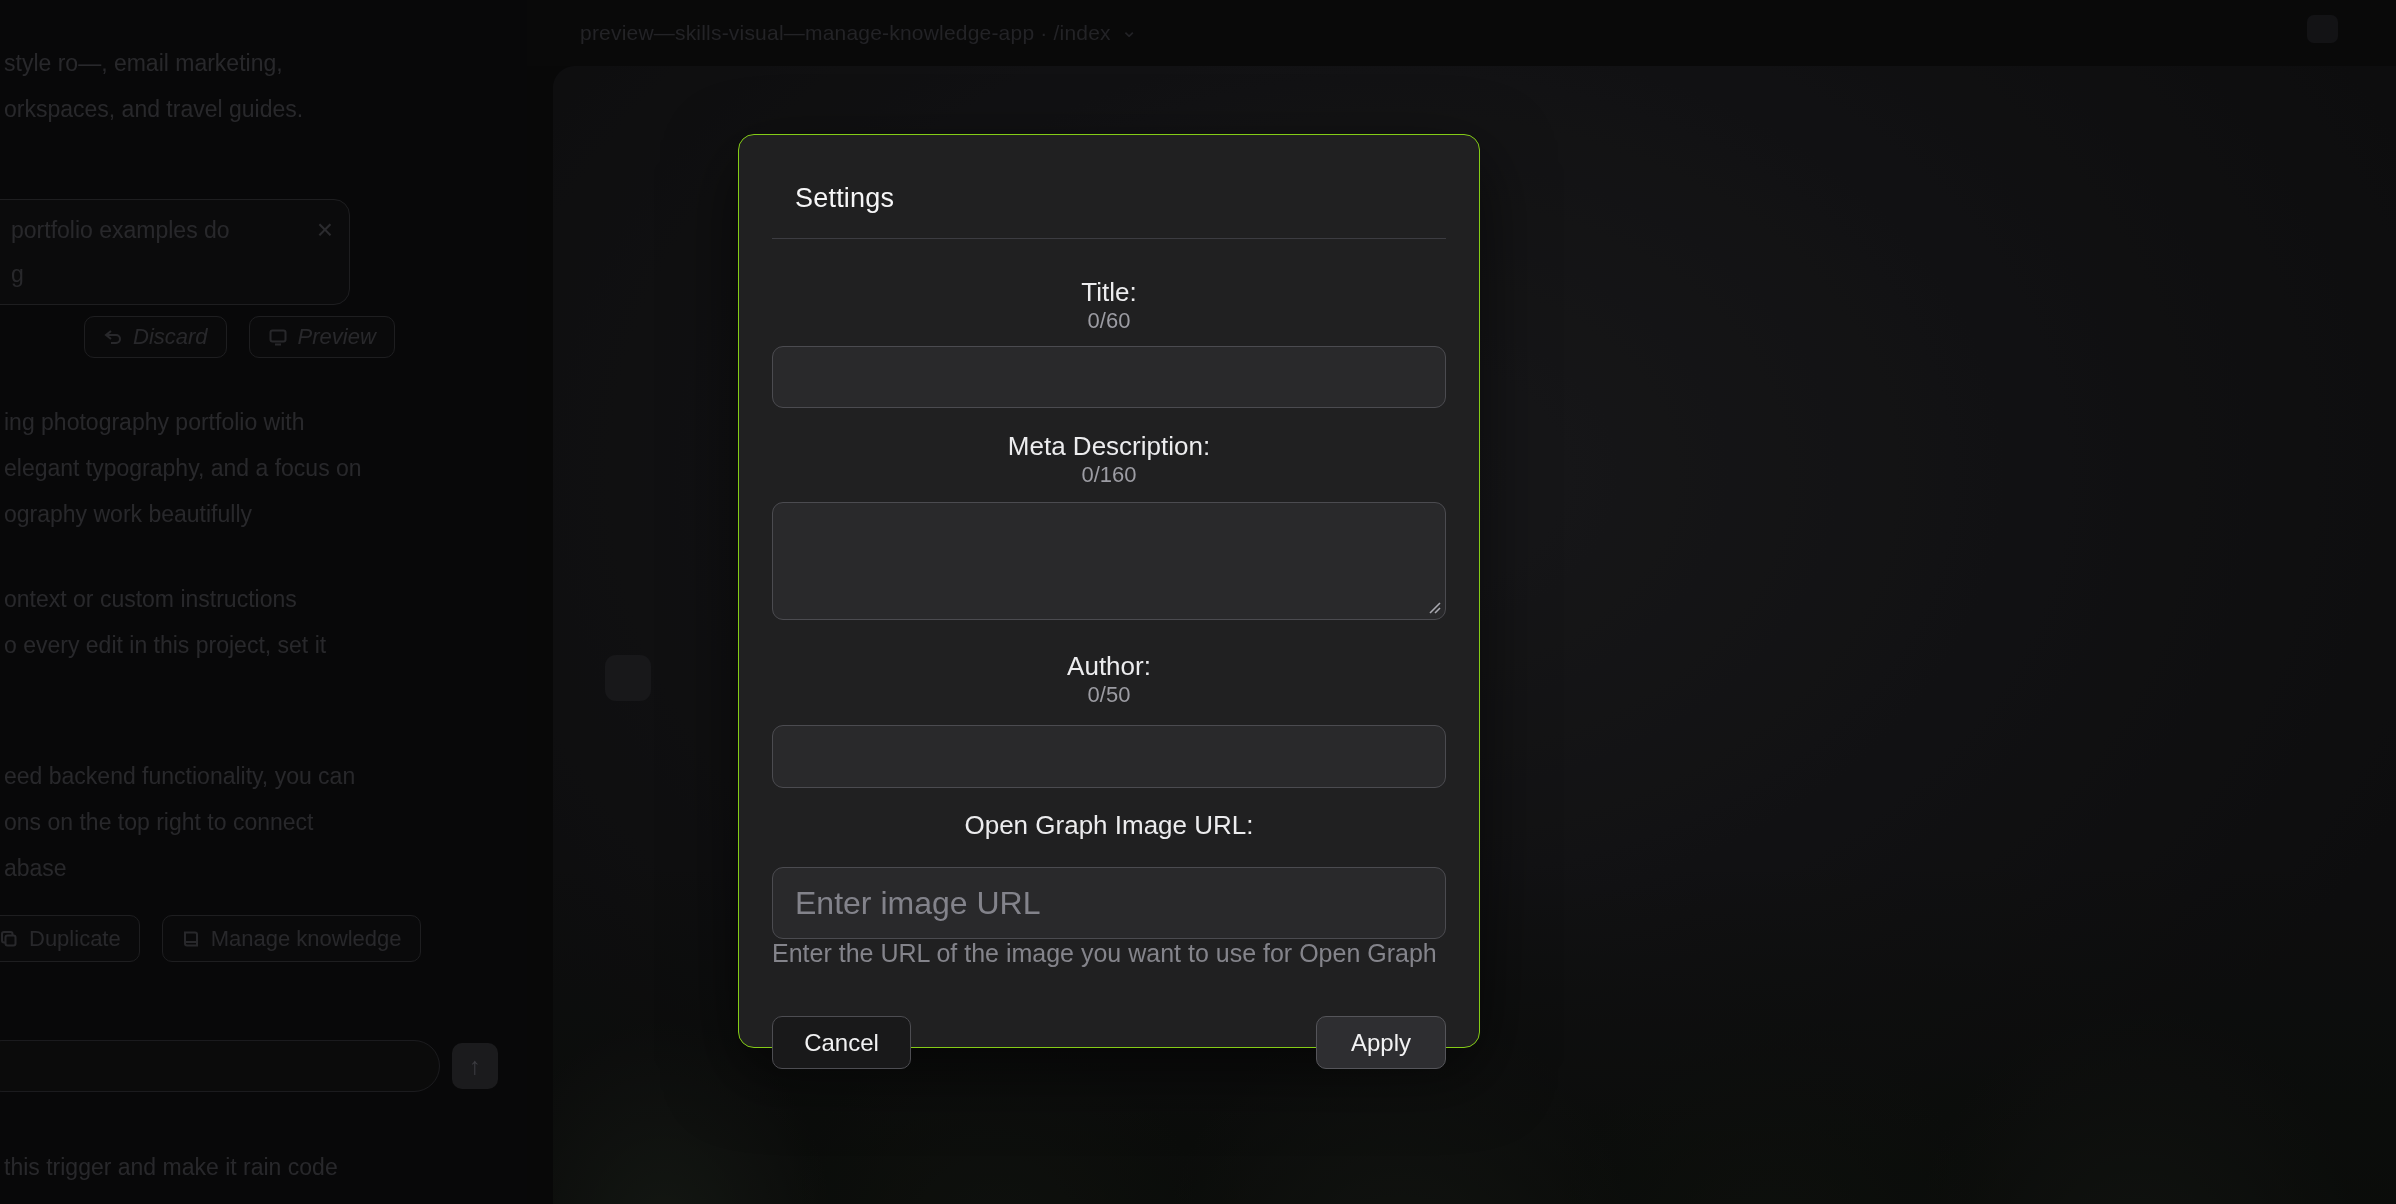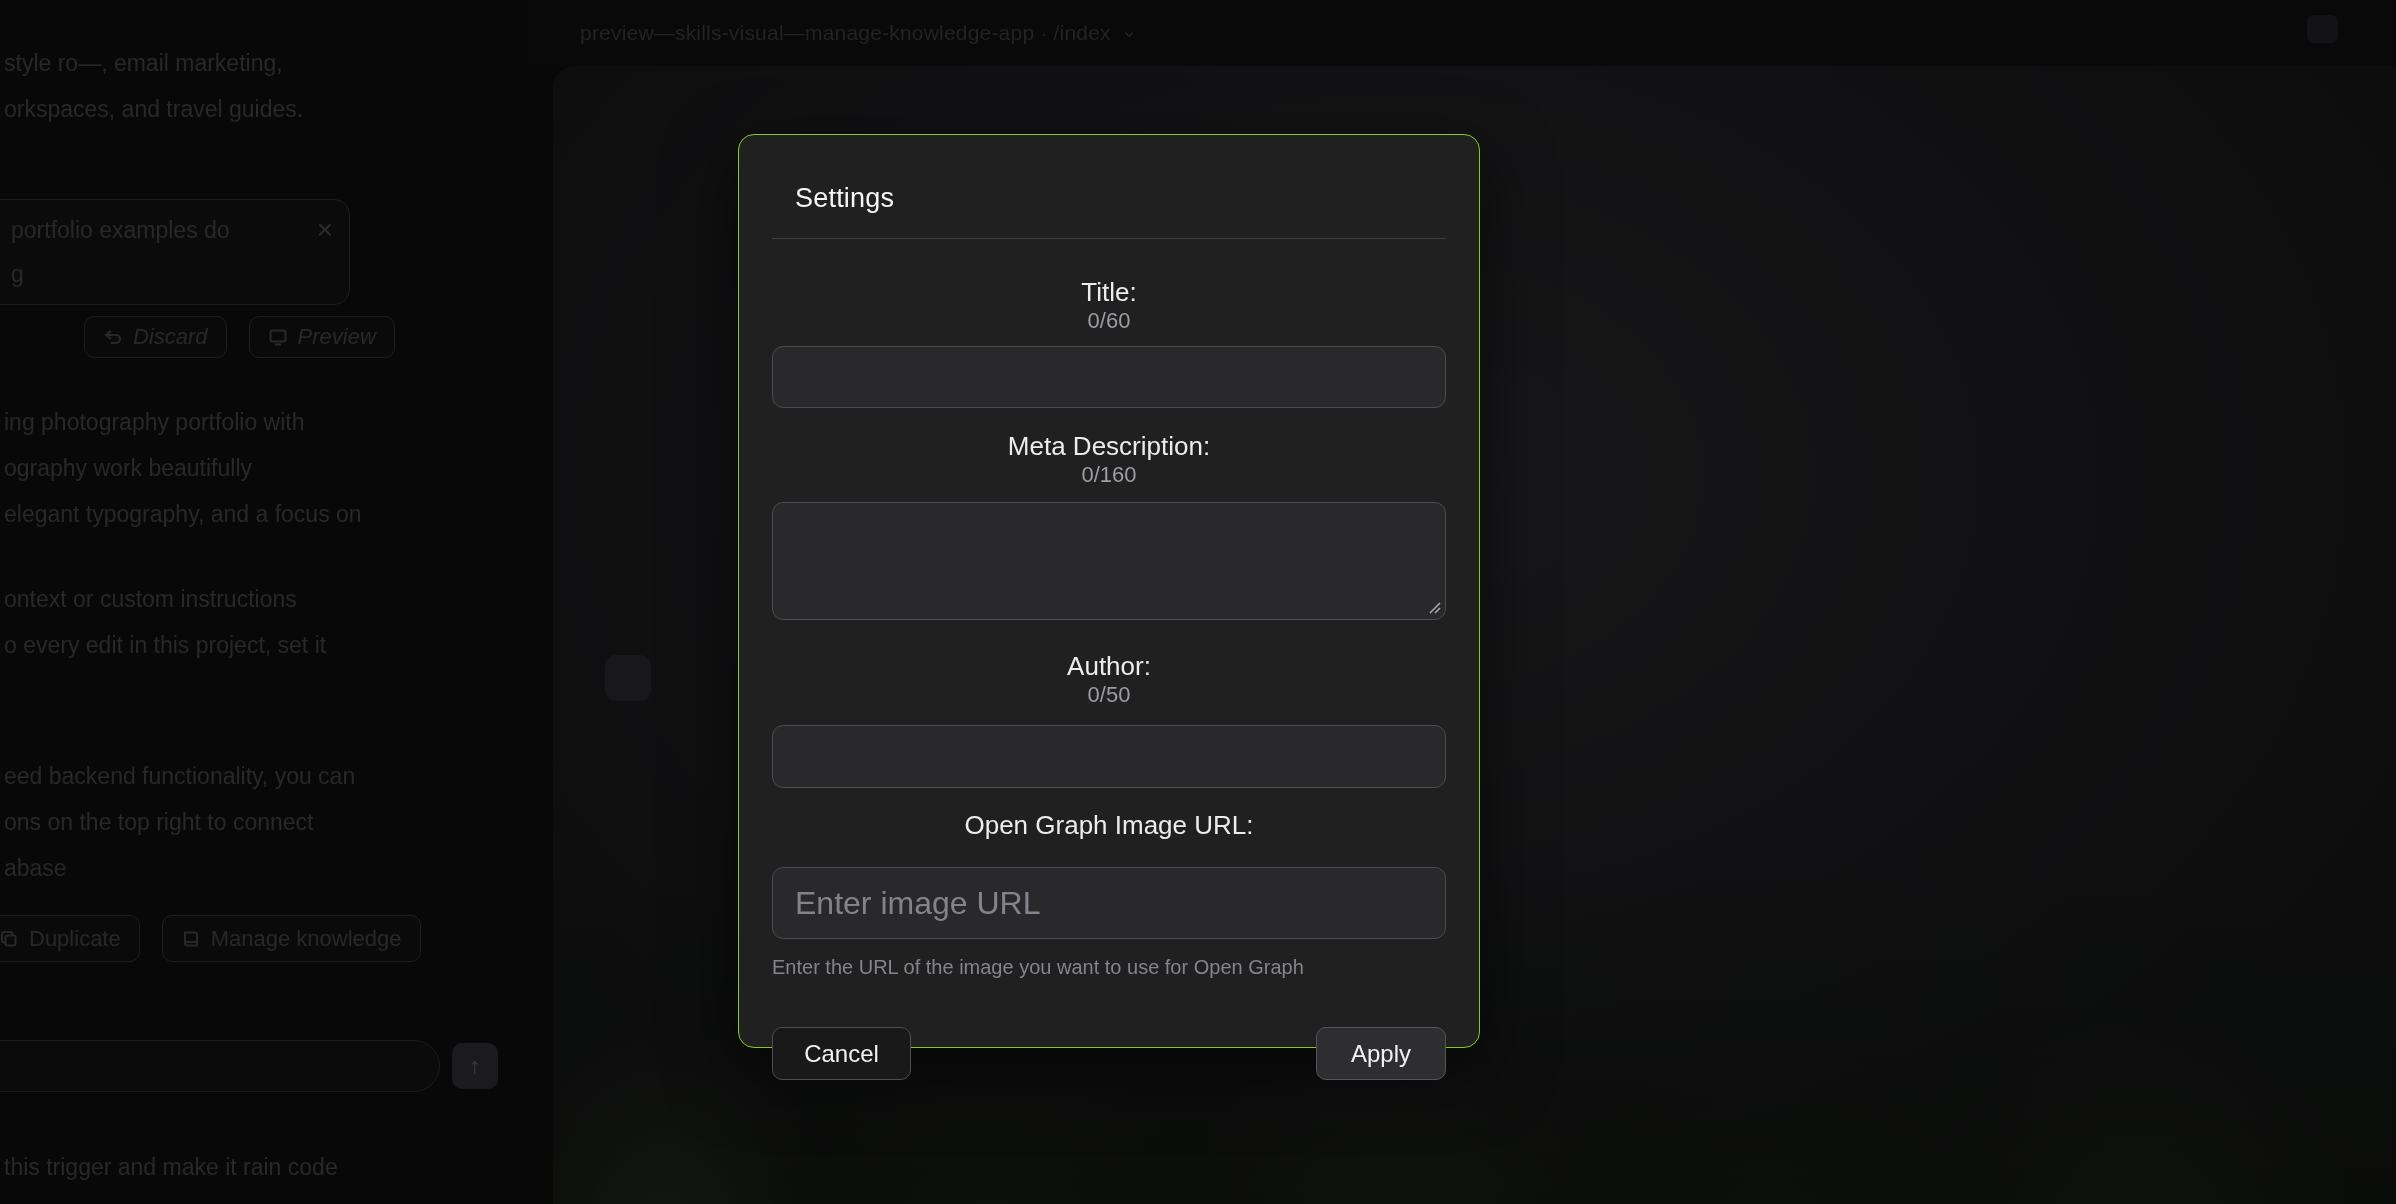--- a/index.html
+++ b/index.html
@@ -72,21 +72,21 @@
   .ta-wrap{position:relative;margin-top:14px;}
   textarea.ctrl{height:118px;resize:none;padding-top:14px;display:block;}
   .grip{position:absolute;right:5px;bottom:6px;width:14px;height:14px;}
   .grip line{stroke:#a9a9b0;stroke-width:1.6;}
   .in-author{height:63px;margin-top:17px;}
   .in-og{height:72px;margin-top:26px;}
   .row-t1{margin-top:38px;}
   .row-t2{margin-top:23px;}
   .row-t3{margin-top:31px;}
   .row-t4{margin-top:22px;}
-  .helper{margin-top:17px;font-size:20px;color:#84848b;}
+  .helper{font-size:25px;color:#84848b;}
   .modal-actions{display:flex;justify-content:space-between;gap:14px;margin-top:48px;}
   .m-btn{height:53px;border-radius:10px;font-size:24px;color:#f2f2f3;display:flex;align-items:center;justify-content:center;}
   .btn-cancel{width:139px;background:#19191a;border:1px solid #4d4d52;}
   .btn-apply{width:130px;background:#2e2e31;border:1px solid #55555a;}
 </style>
 </head>
 <body>
 
 <div class="screen">
 
@@ -125,22 +125,22 @@
         <svg class="ic" viewBox="0 0 20 20">
           <rect x="2.5" y="3.5" width="15" height="11" rx="2"></rect>
             <path d="M7 17.5 H13"></path>
         </svg>
         <span>Preview</span>
       </div>
     </div>
 
     <div class="para p1">
       <div class="s-line">ing photography portfolio with</div>
+      <div class="s-line">elegant typography, and a focus on</div>
       <div class="s-line">ography work beautifully</div>
-      <div class="s-line">elegant typography, and a focus on</div>
     </div>
 
     <div class="para p2">
       <div class="s-line">ontext or custom instructions</div>
       <div class="s-line">o every edit in this project, set it</div>
     </div>
 
     <div class="para p3">
       <div class="s-line">eed backend functionality, you can</div>
       <div class="s-line">ons on the top right to connect</div>

